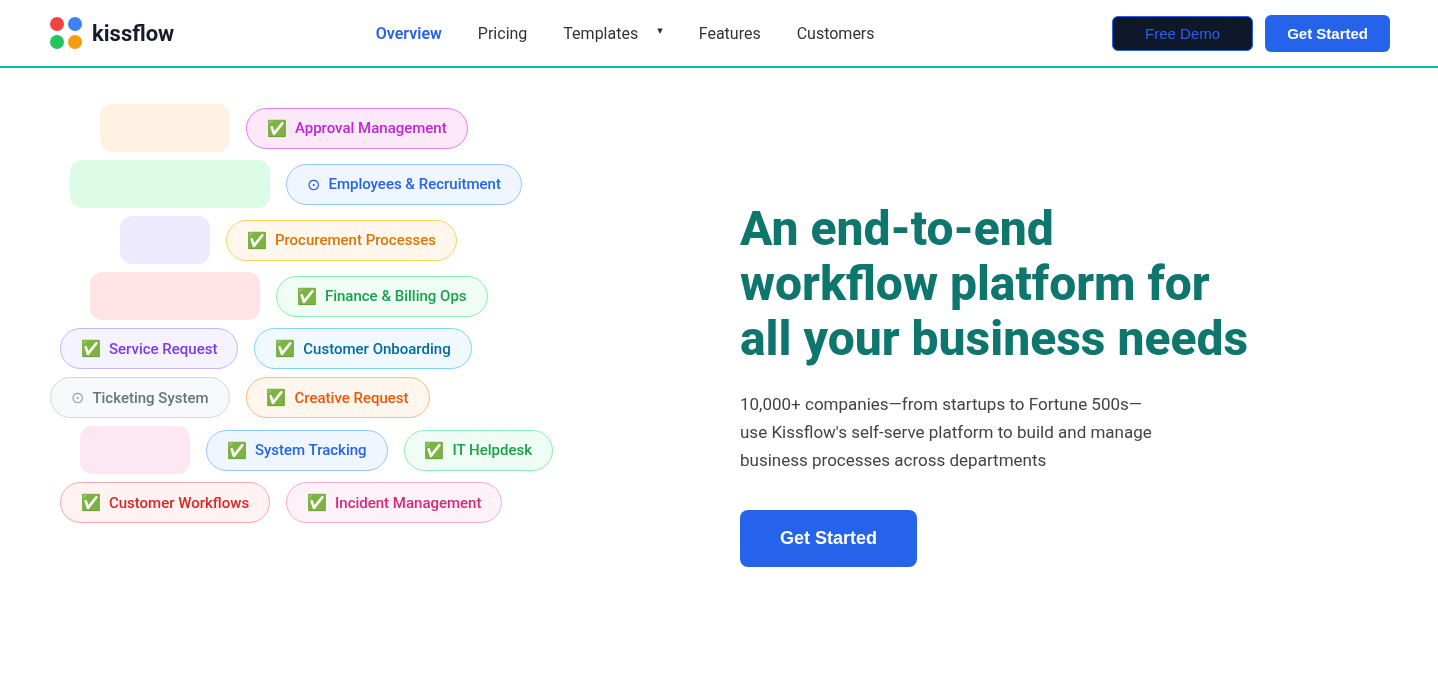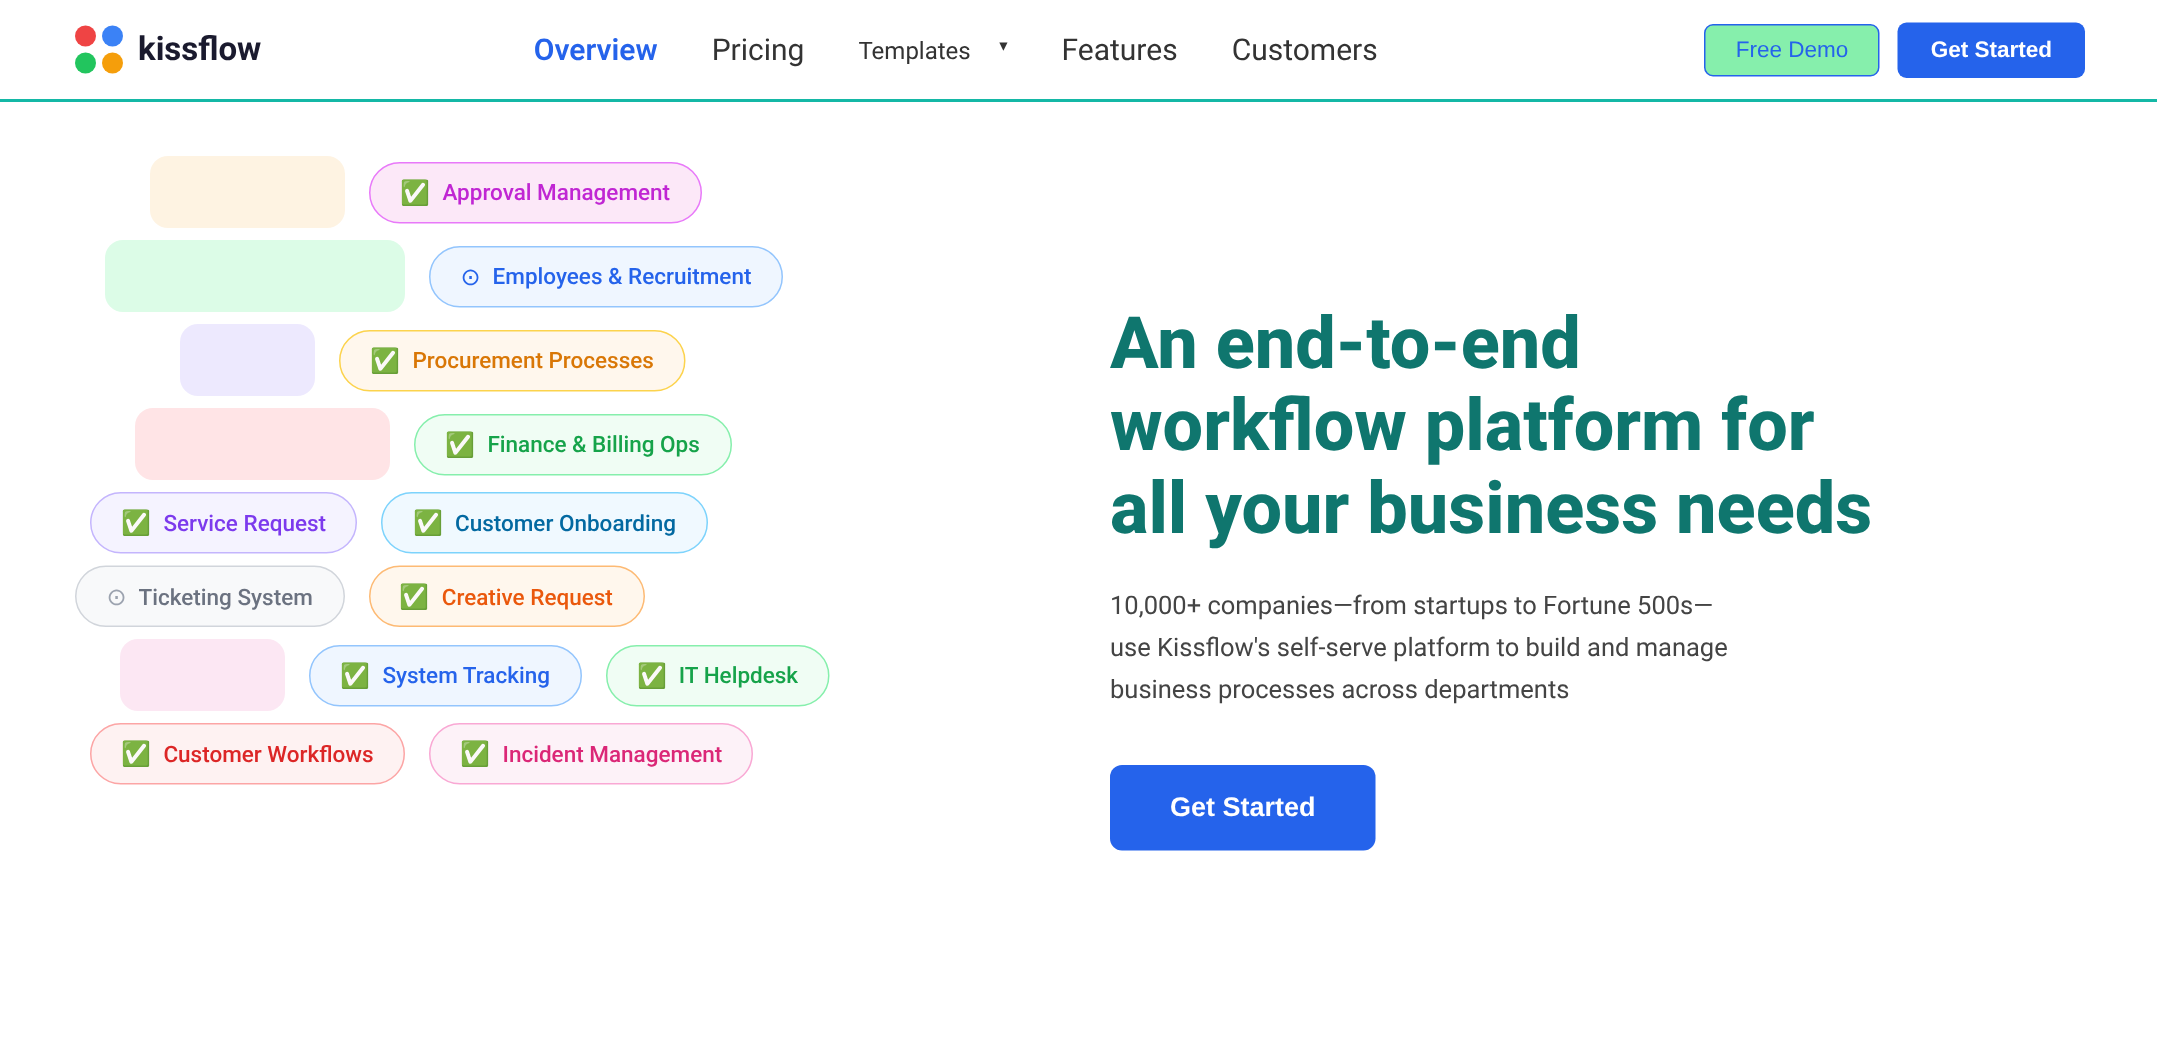--- a/index.html
+++ b/index.html
@@ -8,25 +8,25 @@
     
     nav {
       display: flex; align-items: center; justify-content: space-between;
       padding: 0 48px; height: 68px; border-bottom: 2px solid #14b8a6;
       position: relative; z-index: 10;
     }
     .nav-logo { display: flex; align-items: center; gap: 8px; }
     .logo-icon { width: 36px; height: 36px; }
     .logo-text { font-size: 22px; font-weight: 700; color: #1a1a2e; }
     .nav-links { display: flex; align-items: center; gap: 36px; }
-    .nav-link { font-size: 20px; color: #333; text-decoration: none; cursor: pointer; }
+    .nav-link { font-size: 16px; color: #333; text-decoration: none; cursor: pointer; }
     .nav-link.active { color: #2563eb; font-weight: 600; }
     .nav-link-dropdown { display: flex; align-items: flex-start; gap: 19px; font-size: 16px; color: #333; cursor: pointer; }
     .nav-actions { display: flex; align-items: center; gap: 12px; }
-    .btn-demo { border: 1.5px solid #2563eb; color: #2563eb; background: #86efac; padding: 8px 20px; border-radius: 6px; font-size: 15px; font-weight: 500; cursor: pointer; margin-left: 36px; }
+    .btn-demo { border: 1.5px solid #2563eb; color: #2563eb; background: #0f172a; padding: 8px 32px; border-radius: 6px; font-size: 15px; font-weight: 500; cursor: pointer; margin-left: 36px; }
     .btn-started { background: #2563eb; color: #fff; border: none; padding: 10px 22px; border-radius: 6px; font-size: 15px; font-weight: 600; cursor: pointer; }
 
     
     .main { display: flex; height: calc(700px - 68px); }
 
     
     .left-panel { flex: 0 0 720px; position: relative; padding: 20px 40px; overflow: hidden; }
 
     
     .right-panel { flex: 1; display: flex; flex-direction: column; justify-content: center; padding: 40px 60px 40px 20px; }

